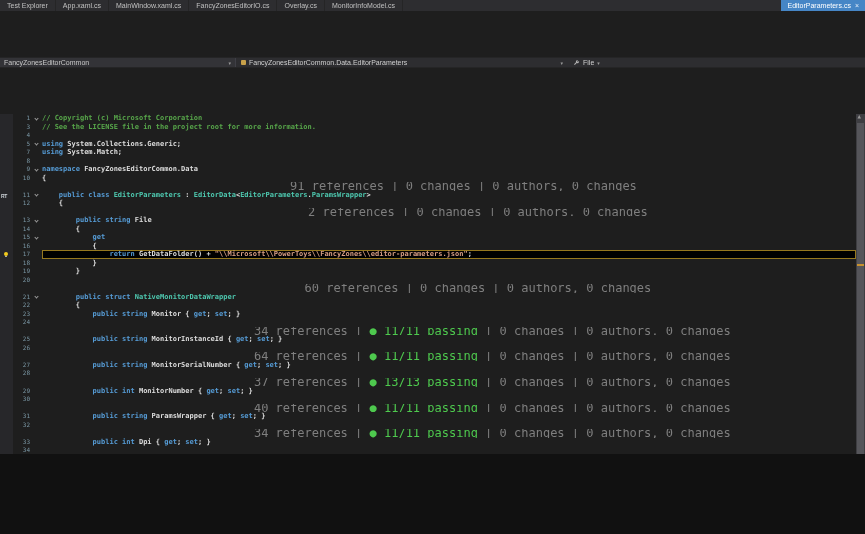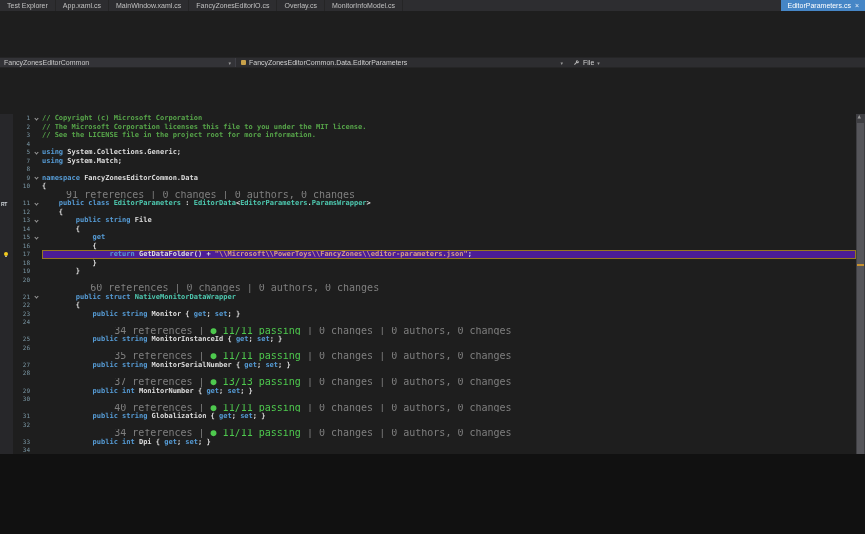--- a/index.html
+++ b/index.html
@@ -25,22 +25,22 @@
 
   
   .editor { height:367px; display:flex; flex:none; background:#1e1e1e; overflow:hidden; }
   .code-col { flex:1; overflow:hidden; font-family:"DejaVu Sans Mono",monospace; font-size:7px; font-weight:bold; }
   .crow { display:flex; height:8.53px; line-height:8.53px; }
   .gmark { width:13px; flex:none; background:#27272a; position:relative; }
   .gnum { width:20px; flex:none; text-align:right; padding-right:3px; color:#7b98a6; font-weight:normal; font-size:6px; }
   .gfold { width:9px; flex:none; position:relative; }
   .gchev { position:absolute; left:2px; top:2.6px; width:3px; height:3px; border-left:1px solid #9a9a9a; border-bottom:1px solid #9a9a9a; transform:rotate(-45deg); }
   .ccontent { flex:1; white-space:pre; overflow:hidden; }
-  .lensrow .ccontent { font-size:10px; font-weight:normal; }
-  .hlrow .ccontent { background:#4c1d95; box-shadow: inset 0 0 0 1px #96781f; }
+  .lensrow .ccontent { font-size:12px; font-weight:normal;text-align:center; }
+  .hlrow .ccontent { background:#000000; box-shadow: inset 0 0 0 1px #96781f; }
   .mrt { position:absolute; left:1px; top:1px; font-size:5px; letter-spacing:-0.3px; color:#cdd3d8; font-weight:bold; font-family:"Liberation Sans",sans-serif; }
   .bulb { position:absolute; left:4px; top:1.5px; width:4px; height:4px; border-radius:50%; background:#f2cb1d; }
   .bulb::after { content:""; position:absolute; left:1px; top:4.2px; width:2px; height:1.5px; background:#a8a8a8; }
   .sg-c { color:#57a64a; } .sg-k { color:#569cd6; } .sg-p { color:#dcdcdc; }
   .sg-y { color:#4ec9b0; } .sg-x { color:#d69d85; }
   .sg-l { color:#7f7f7f; } .sg-g { color:#4ec94e; }
 
   .vscroll { width:9px; flex:none; background:#3e3e42; position:relative; }
   .vscroll::before, .vscroll::after { font-family:"DejaVu Sans",sans-serif; font-size:4.5px; color:#999; position:absolute; left:1.5px; }
   .vscroll::before { content:"▲"; top:0; }
@@ -140,26 +140,20 @@
         <div class="crow">
           <span class="gmark"></span>
           <span class="gnum">1</span>
           <span class="gfold">
             <span class="gchev"></span>
           </span>
           <span class="ccontent"><span class="sg-c">// Copyright (c) Microsoft Corporation</span></span>
         </div>
         <div class="crow">
           <span class="gmark"></span>
-          <span class="gnum">2</span>
-          <span class="gfold"></span>
-          <span class="ccontent"><span class="sg-c">// The Microsoft Corporation licenses this file to you under the MIT license.</span></span>
-        </div>
-        <div class="crow">
-          <span class="gmark"></span>
           <span class="gnum">3</span>
           <span class="gfold"></span>
           <span class="ccontent"><span class="sg-c">// See the LICENSE file in the project root for more information.</span></span>
         </div>
         <div class="crow">
           <span class="gmark"></span>
           <span class="gnum">4</span>
           <span class="gfold"></span>
           <span class="ccontent"></span>
         </div>
@@ -211,20 +205,26 @@
           <span class="gfold">
             <span class="gchev"></span>
           </span>
           <span class="ccontent"><span class="sg-p">    </span><span class="sg-k">public class </span><span class="sg-y">EditorParameters</span><span class="sg-p"> : </span><span class="sg-y">EditorData</span><span class="sg-p">&lt;</span><span class="sg-y">EditorParameters</span><span class="sg-p">.</span><span class="sg-y">ParamsWrapper</span><span class="sg-p">&gt;</span></span>
         </div>
         <div class="crow">
           <span class="gmark"></span>
           <span class="gnum">12</span>
           <span class="gfold"></span>
           <span class="ccontent"><span class="sg-p">    {</span></span>
+        </div>
+        <div class="crow lensrow">
+          <span class="gmark"></span>
+          <span class="gnum"></span>
+          <span class="gfold"></span>
+          <span class="ccontent"><span class="sg-l">        2 references | 0 changes | 0 authors, 0 changes</span></span>
         </div>
         <div class="crow">
           <span class="gmark"></span>
           <span class="gnum">13</span>
           <span class="gfold">
             <span class="gchev"></span>
           </span>
           <span class="ccontent"><span class="sg-p">        </span><span class="sg-k">public string </span><span class="sg-p">File</span></span>
         </div>
         <div class="crow">
@@ -320,21 +320,21 @@
         <div class="crow">
           <span class="gmark"></span>
           <span class="gnum">26</span>
           <span class="gfold"></span>
           <span class="ccontent"></span>
         </div>
         <div class="crow lensrow">
           <span class="gmark"></span>
           <span class="gnum"></span>
           <span class="gfold"></span>
-          <span class="ccontent"><span class="sg-l">            35 references | </span><span class="sg-g">● 11/11 passing</span><span class="sg-l"> | 0 changes | 0 authors, 0 changes</span></span>
+          <span class="ccontent"><span class="sg-l">            64 references | </span><span class="sg-g">● 11/11 passing</span><span class="sg-l"> | 0 changes | 0 authors, 0 changes</span></span>
         </div>
         <div class="crow">
           <span class="gmark"></span>
           <span class="gnum">27</span>
           <span class="gfold"></span>
           <span class="ccontent"><span class="sg-p">            </span><span class="sg-k">public string </span><span class="sg-p">MonitorSerialNumber { </span><span class="sg-k">get</span><span class="sg-p">; </span><span class="sg-k">set</span><span class="sg-p">; }</span></span>
         </div>
         <div class="crow">
           <span class="gmark"></span>
           <span class="gnum">28</span>
@@ -362,21 +362,21 @@
         <div class="crow lensrow">
           <span class="gmark"></span>
           <span class="gnum"></span>
           <span class="gfold"></span>
           <span class="ccontent"><span class="sg-l">            40 references | </span><span class="sg-g">● 11/11 passing</span><span class="sg-l"> | 0 changes | 0 authors, 0 changes</span></span>
         </div>
         <div class="crow">
           <span class="gmark"></span>
           <span class="gnum">31</span>
           <span class="gfold"></span>
-          <span class="ccontent"><span class="sg-p">            </span><span class="sg-k">public string </span><span class="sg-p">Globalization { </span><span class="sg-k">get</span><span class="sg-p">; </span><span class="sg-k">set</span><span class="sg-p">; }</span></span>
+          <span class="ccontent"><span class="sg-p">            </span><span class="sg-k">public string </span><span class="sg-p">ParamsWrapper { </span><span class="sg-k">get</span><span class="sg-p">; </span><span class="sg-k">set</span><span class="sg-p">; }</span></span>
         </div>
         <div class="crow">
           <span class="gmark"></span>
           <span class="gnum">32</span>
           <span class="gfold"></span>
           <span class="ccontent"></span>
         </div>
         <div class="crow lensrow">
           <span class="gmark"></span>
           <span class="gnum"></span>

